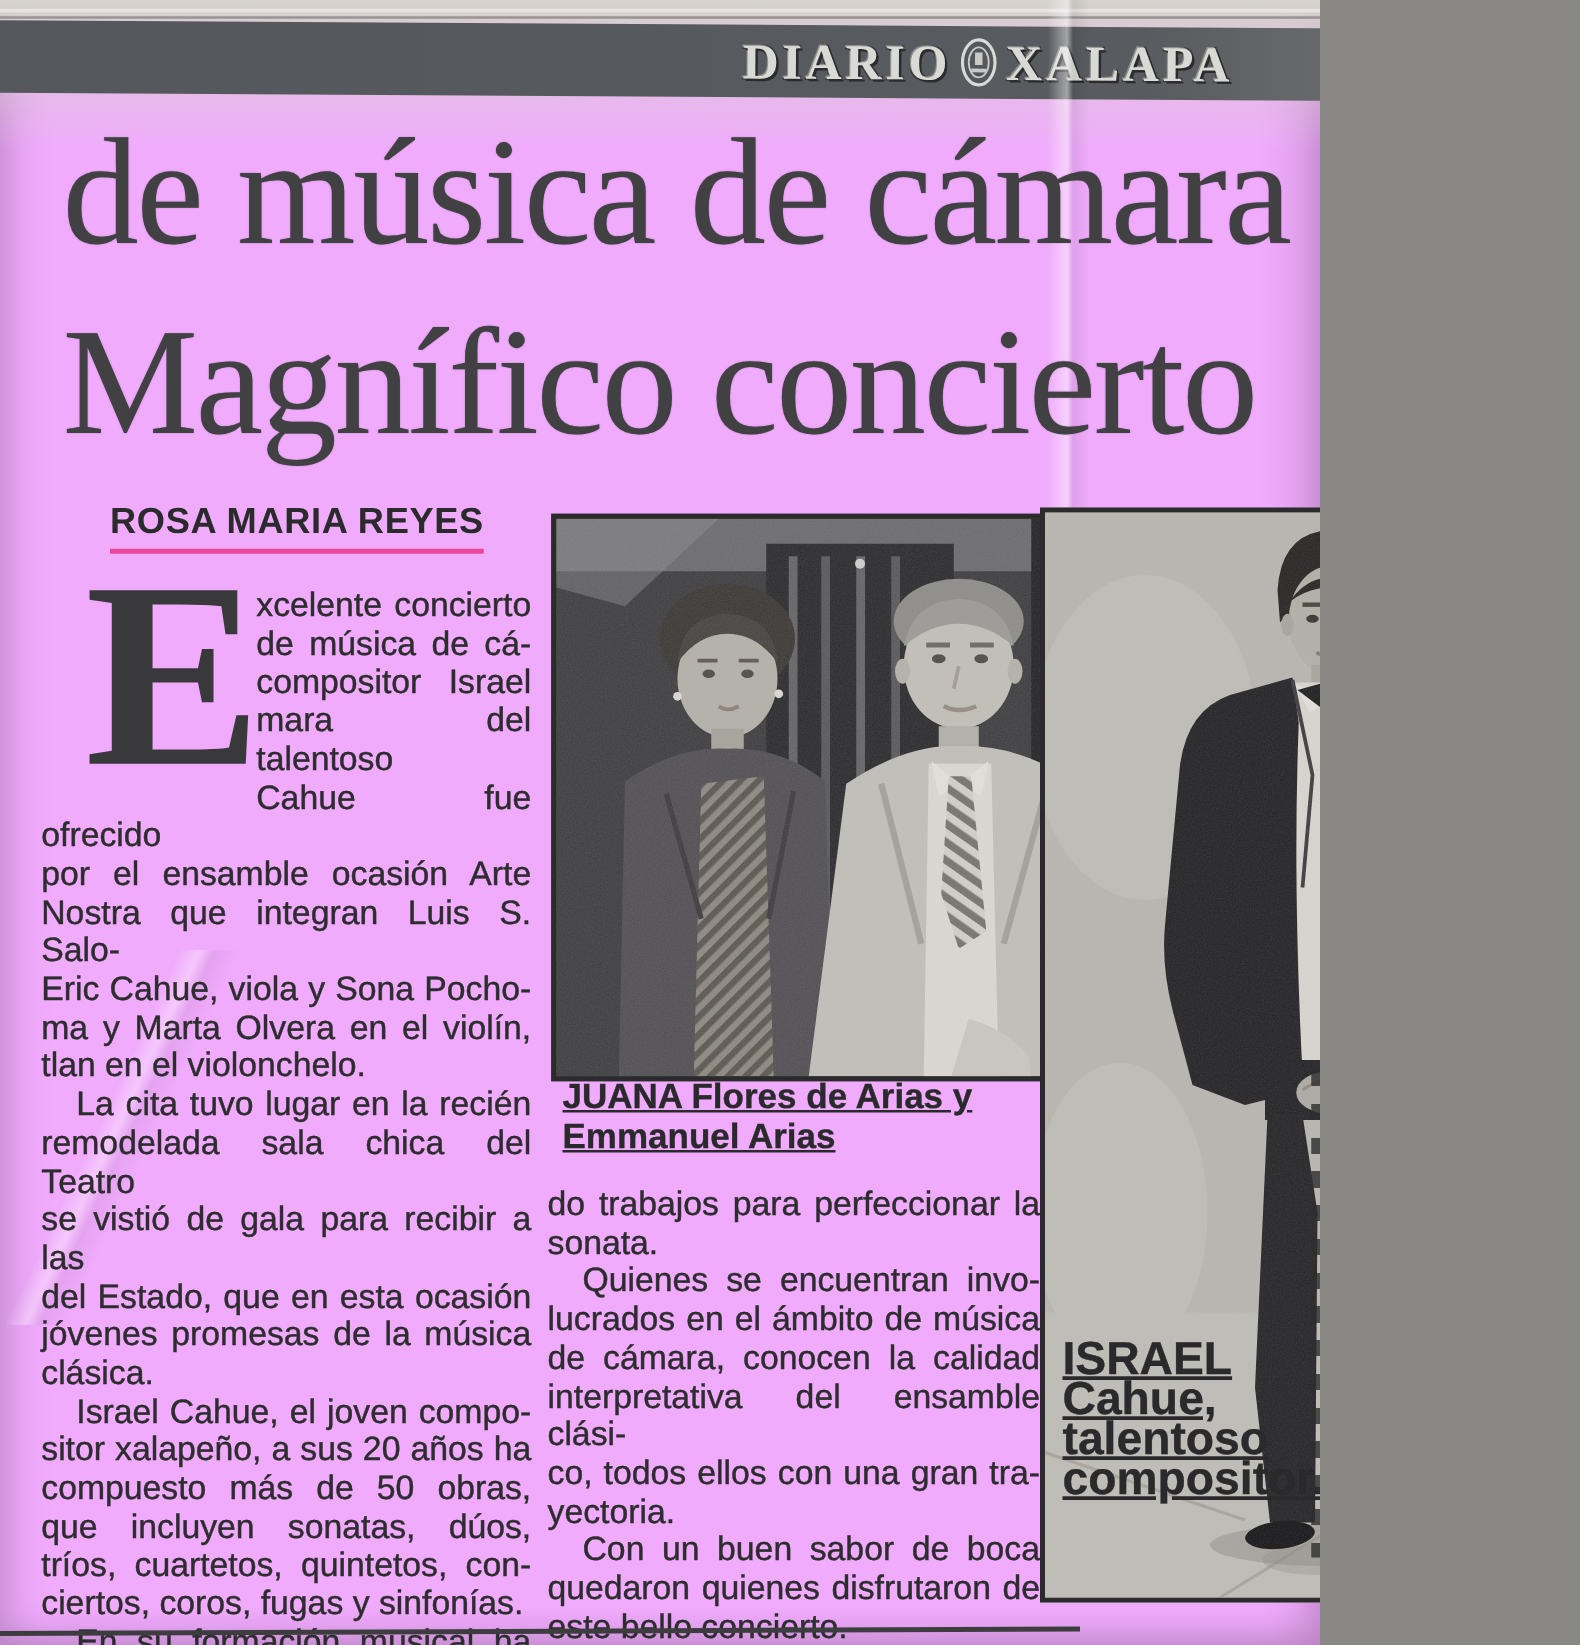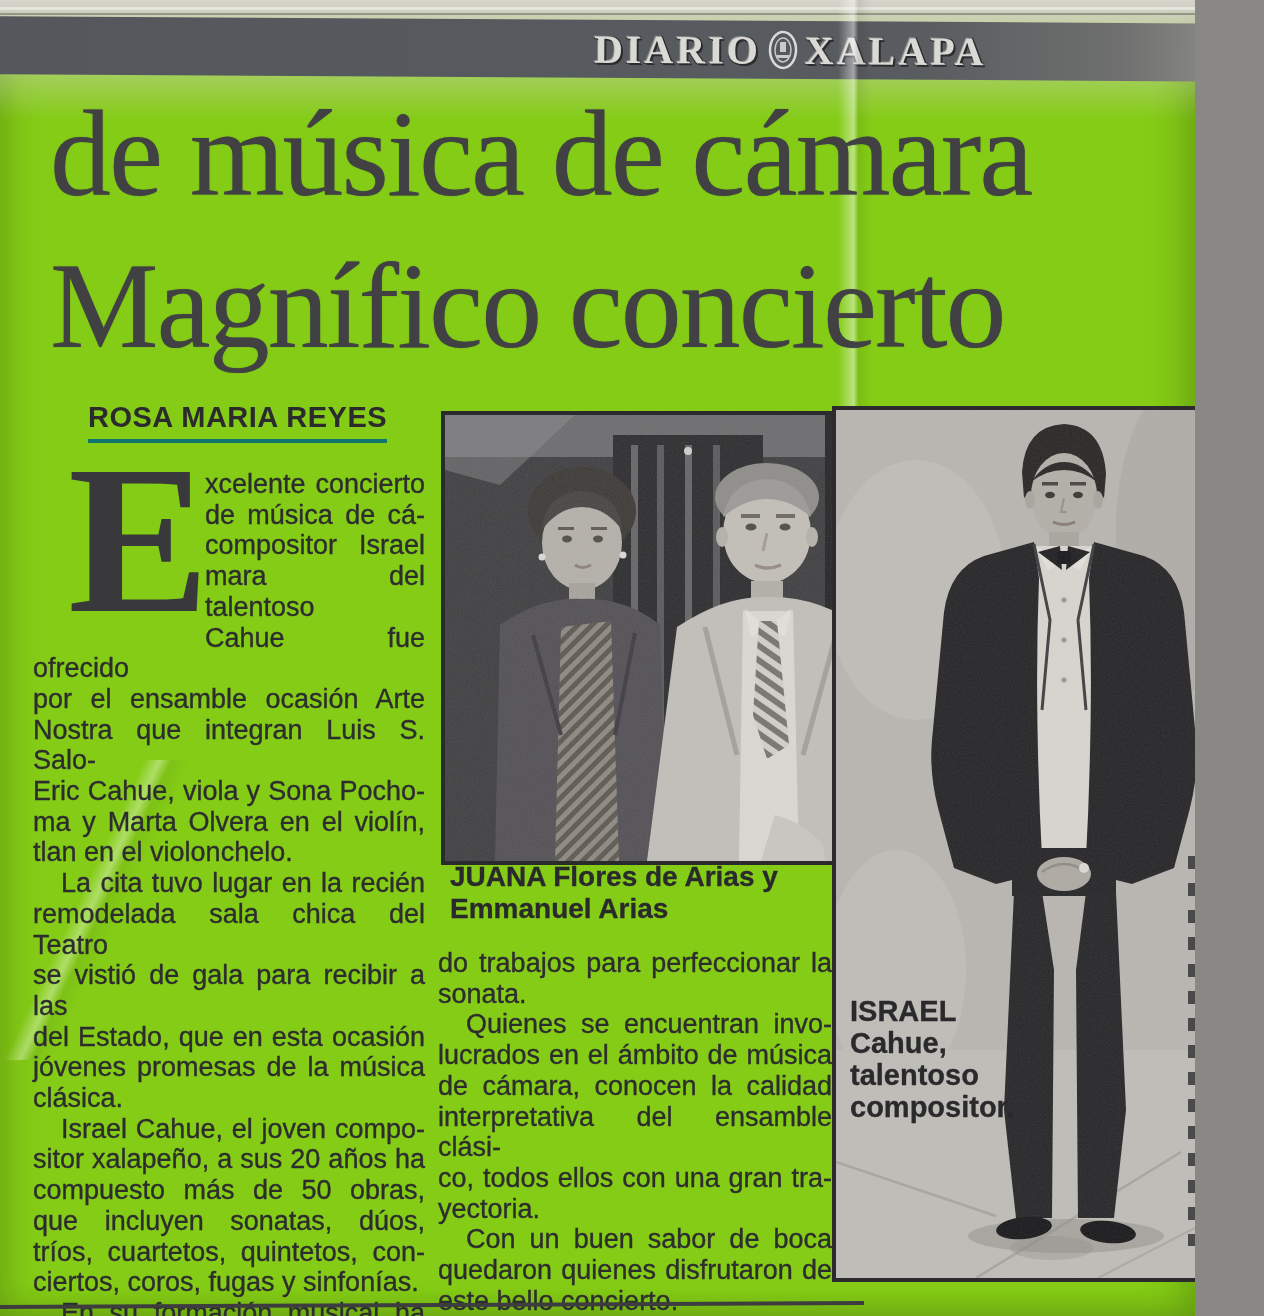--- a/index.html
+++ b/index.html
@@ -1,18 +1,18 @@
 <!DOCTYPE html>
 <html><head>
 <meta charset="utf-8">
 <style>
   html,body{margin:0;padding:0;background:#8a8884;}
   #page{
-    position:relative;width:1195px;height:1316px;overflow:hidden;
-    background:#84cc16;
+    position:relative;width:1056px;height:1316px;overflow:hidden;
+    background:#f0abfc;
     font-family:"Liberation Sans", sans-serif;
     box-shadow:inset 14px 0 30px rgba(0,0,0,.10), inset -16px 0 34px rgba(0,0,0,.14), inset 0 -10px 24px rgba(0,0,0,.06);
   }
   
   .crease-v{position:absolute;left:838px;top:0;width:34px;height:430px;pointer-events:none;
     background:linear-gradient(90deg,transparent,rgba(255,255,255,.45) 46%,rgba(0,0,0,.07) 60%,transparent);}
   .crease-d{position:absolute;left:-40px;top:760px;width:260px;height:300px;pointer-events:none;
     background:linear-gradient(115deg,transparent 46%,rgba(255,255,255,.35) 50%,rgba(0,0,0,.05) 53%,transparent 58%);}
   .tone-top{position:absolute;left:0;top:0;width:100%;height:120px;background:linear-gradient(#d6d3cd,rgba(214,211,205,0));pointer-events:none;}
 
@@ -28,39 +28,39 @@
     color:#d9d9d6;text-shadow:2px 2px 0 #2c2c2e, -1px -1px 0 #8f8f8c, 1px -1px 0 #3a3a3c, -1px 1px 0 #3a3a3c;}
   .crest{width:30px;height:40px;display:block;}
 
   
   .headline{position:absolute;left:50px;top:78px;width:1190px;
     font-family:"Liberation Serif", serif;color:#414144;font-size:122px;line-height:152px;
     letter-spacing:-2px;text-shadow:0 0 1px rgba(65,65,68,.6);white-space:nowrap;}
 
   
   .byline{position:absolute;left:88px;top:401px;font-size:29px;font-weight:bold;color:#2b2b2d;
-    letter-spacing:.5px;border-bottom:4px solid #0f766e;padding-bottom:5px;}
+    letter-spacing:.5px;border-bottom:4px solid #ec4899;padding-bottom:5px;}
 
   
   .col{position:absolute;font-size:27px;line-height:30.7px;color:#2d2d2f;
     -webkit-text-stroke:.35px #2d2d2f;}
   .col-left{left:33px;top:469px;width:392px;}
   .col-mid{left:438px;top:948px;width:394px;}
   .tline{text-align:justify;text-align-last:justify;}
   .tline.last{text-align-last:left;}
   .indent .tline:first-child{text-indent:28px;}
   .cap-spacer{float:left;width:172px;height:154px;}
   .dropcap{position:absolute;left:68px;top:460px;font-family:"Liberation Serif", serif;
     font-weight:bold;font-size:212px;line-height:160px;color:#39393b;}
 
   
   .caption{font-size:28px;line-height:32px;font-weight:bold;color:#2a2a2c;-webkit-text-stroke:.3px #2a2a2c;}
-  .caption .tline{text-align:center;text-align-last:left;}
+  .caption .tline{text-align:center;text-align-last:left;text-decoration:underline;}
   .caption-couple{position:absolute;left:450px;top:861px;width:380px;}
-  .caption-composer{position:absolute;left:850px;top:995px;width:190px;font-size:29px;}
+  .caption-composer{position:absolute;left:850px;top:1071px;width:190px;font-size:37px;}
 
   
   .photo{position:absolute;border:4px solid #2b2b2d;background:#3f3e40;}
   .photo-couple{left:441px;top:411px;width:487px;height:446px;}
   .photo-composer{left:832px;top:406px;width:409px;height:868px;background:#b8b5b0;}
   .photo svg{display:block;width:100%;height:100%;}
 
   
   .bottom-rule{position:absolute;left:0;top:1303px;width:864px;height:4px;background:#3d3d3f;transform:rotate(-.25deg);}
   .edge-frag{position:absolute;right:0;top:856px;width:7px;height:390px;opacity:.8;

